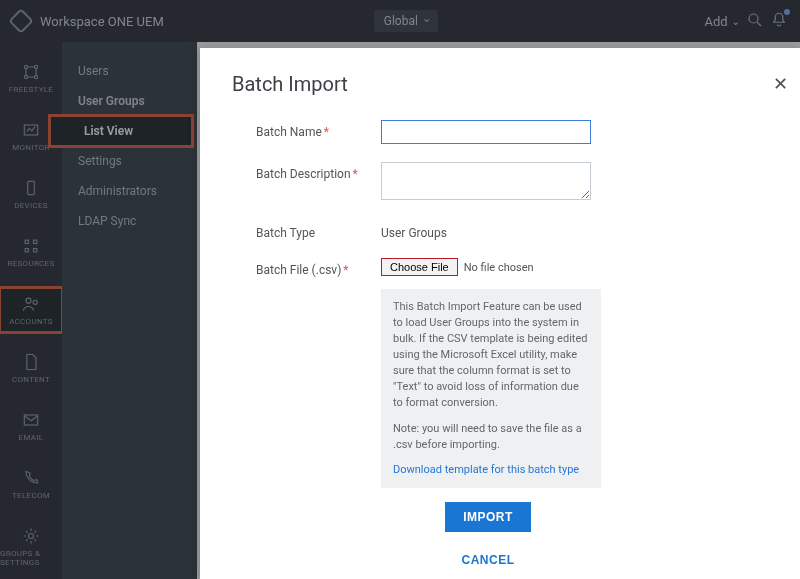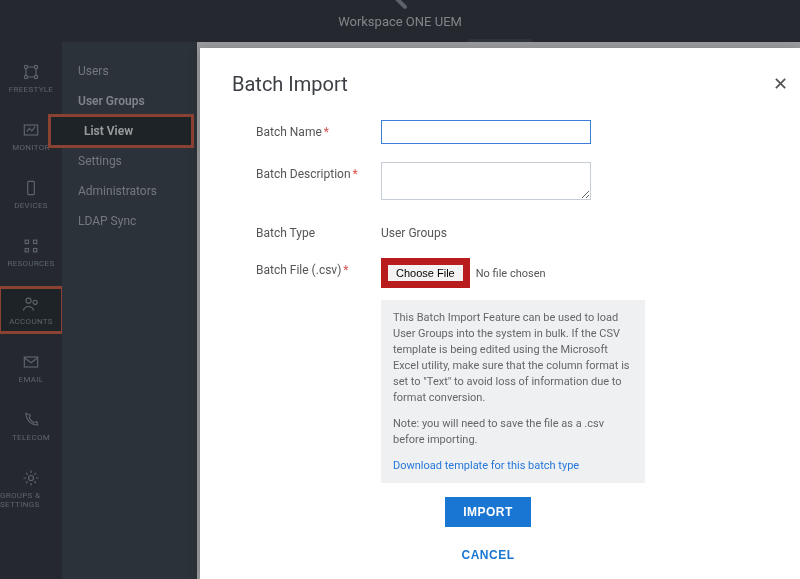--- a/index.html
+++ b/index.html
@@ -19,21 +19,20 @@
   }
   .topbar {
     height: 42px;
     background: #2a2f36;
     display: flex;
     align-items: center;
     padding: 0 12px;
     gap: 10px;
     color: #cfd4da;
     font-size: 13px;
-    flex-direction: column;
   }
   .logo {
     width: 18px; height: 18px;
     border: 2px solid #8f98a3;
     border-radius: 4px;
     transform: rotate(45deg);
   }
   .org-select {
     margin-left: 200px;
     background: #3c434c;
@@ -174,30 +173,30 @@
     width: 210px;
     height: 38px;
     border: 1px solid #c7cdd4;
     resize: both;
     font-size: 12px;
     padding: 2px 6px;
   }
   .static-val { padding-top: 5px; color: #555; }
   .file-row { display: flex; align-items: center; gap: 6px; }
   .choose-btn {
-    border: 7px solid #b91c1c;
+    border: 1px solid #b91c1c;
     background: #f3f3f3;
     font-size: 11px;
     padding: 2px 8px;
     cursor: pointer;
   }
   .no-file { font-size: 11px; color: #555; }
   .info-box {
     margin-left: 125px;
-    width: 264px;
+    width: 220px;
     background: #eef0f2;
     padding: 10px 12px;
     font-size: 11px;
     color: #666;
     line-height: 1.45;
   }
   .info-box p { margin-bottom: 10px; }
   .info-box a { color: #2677d9; text-decoration: none; font-size: 11px; cursor: pointer; margin-top: 24px; }
   .modal-footer {
     display: flex;
@@ -292,20 +291,26 @@
           </svg>
         <span>RESOURCES</span>
       </div>
       <div class="rail-item active highlight">
         <svg viewBox="0 0 24 24">
             <circle cx="9" cy="8" r="3"></circle>
             <circle cx="17" cy="10" r="2.5"></circle>
             <path d="M3 20c0-3 3-5 6-5s6 2 6 5"></path>
           </svg>
         <span>ACCOUNTS</span>
+      </div>
+      <div class="rail-item">
+        <svg viewBox="0 0 24 24">
+            <path d="M7 3h7l4 4v14H7z"></path>
+          </svg>
+        <span>CONTENT</span>
       </div>
       <div class="rail-item">
         <svg viewBox="0 0 24 24">
             <rect x="4" y="6" width="16" height="12"></rect>
             <path d="M4 7l8 6 8-6"></path>
           </svg>
         <span>EMAIL</span>
       </div>
       <div class="rail-item">
         <svg viewBox="0 0 24 24">

